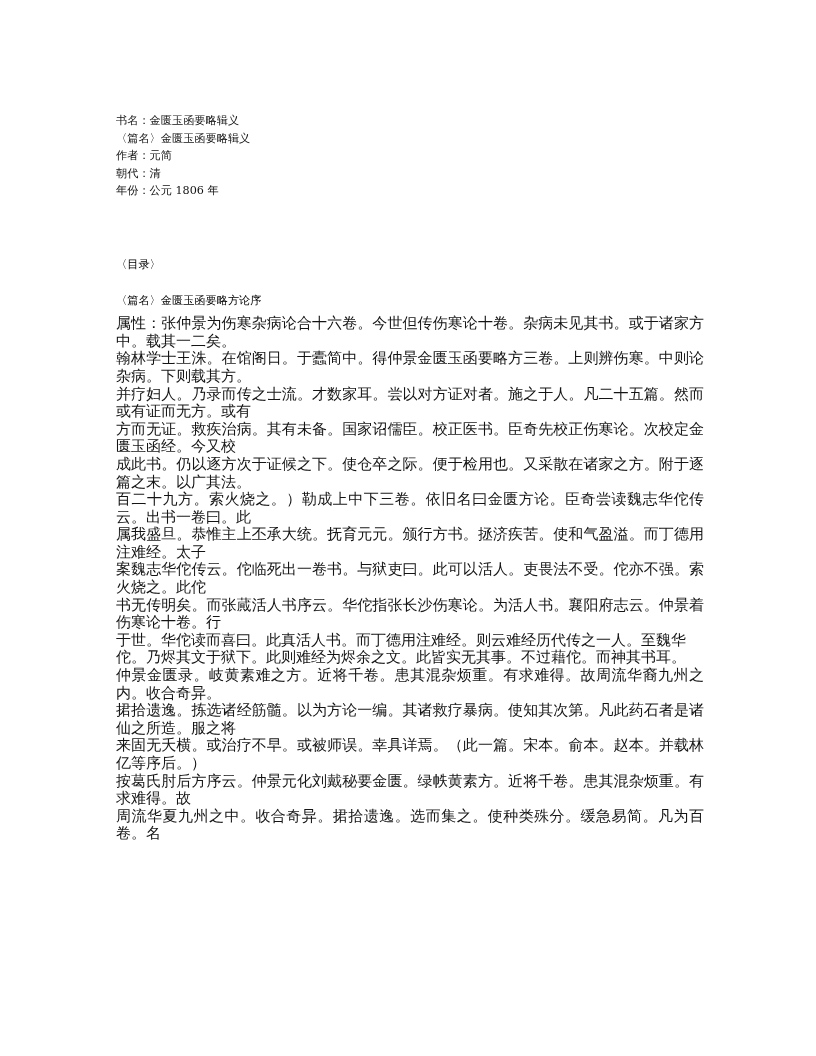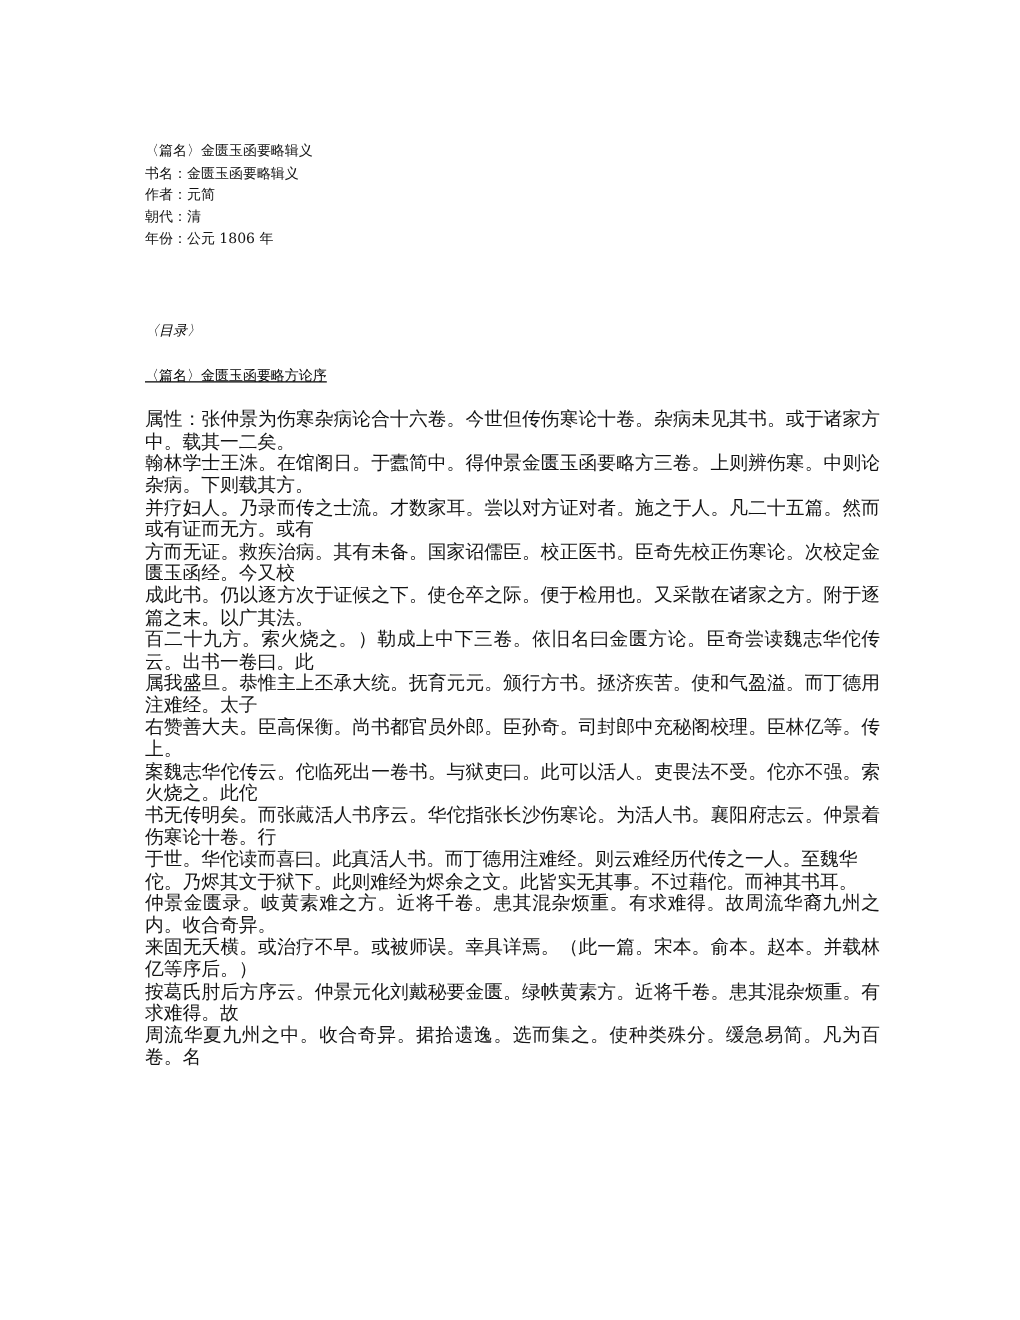--- a/index.html
+++ b/index.html
@@ -30,27 +30,25 @@
   .meta-line {
     display: block;
   }
   .spacer-after-meta {
     height: 56px;
   }
   .toc-heading {
     font-size: 11.2px;
     line-height: 17.6px;
     margin-bottom: 18px;
-    font-style: italic;
   }
   .section-heading {
     font-size: 11.2px;
     line-height: 17.6px;
-    margin-bottom: 18px;
-    text-decoration: underline;
+    margin-bottom: 6px;
   }
   .body-text {
     font-size: 15px;
     line-height: 17.6px;
     color: #141414;
     width: 588px;
   }
   .body-text p {
     margin: 0;
     padding: 0;
@@ -58,45 +56,45 @@
     text-justify: inter-character;
     word-break: break-all;
   }
 </style>
 </head>
 <body>
 
 <div class="page">
 
   <div class="meta-block">
+    <span class="meta-line"><span>书名：</span><span>金匮玉函要略辑义</span></span>
     <span class="meta-line">〈篇名〉金匮玉函要略辑义</span>
-    <span class="meta-line"><span>书名：</span><span>金匮玉函要略辑义</span></span>
     <span class="meta-line"><span>作者：</span><span>元简</span></span>
     <span class="meta-line"><span>朝代：</span><span>清</span></span>
     <span class="meta-line"><span>年份：</span><span>公元 1806 年</span></span>
   </div>
 
   <div class="spacer-after-meta"></div>
 
   <div class="toc-heading">〈目录〉</div>
 
   <div class="section-heading">〈篇名〉金匮玉函要略方论序</div>
 
   <div class="body-text">
     <p>属性：张仲景为伤寒杂病论合十六卷。今世但传伤寒论十卷。杂病未见其书。或于诸家方中。载其一二矣。</p>
     <p>翰林学士王洙。在馆阁日。于蠹简中。得仲景金匮玉函要略方三卷。上则辨伤寒。中则论杂病。下则载其方。</p>
     <p>并疗妇人。乃录而传之士流。才数家耳。尝以对方证对者。施之于人。凡二十五篇。然而或有证而无方。或有</p>
     <p>方而无证。救疾治病。其有未备。国家诏儒臣。校正医书。臣奇先校正伤寒论。次校定金匮玉函经。今又校</p>
     <p>成此书。仍以逐方次于证候之下。使仓卒之际。便于检用也。又采散在诸家之方。附于逐篇之末。以广其法。</p>
     <p>百二十九方。索火烧之。）勒成上中下三卷。依旧名曰金匮方论。臣奇尝读魏志华佗传云。出书一卷曰。此</p>
     <p>属我盛旦。恭惟主上丕承大统。抚育元元。颁行方书。拯济疾苦。使和气盈溢。而丁德用注难经。太子</p>
-    <p>右赞善大夫。臣高保衡。尚书都官员外郎。臣孙奇。司封郎中充秘阁校理。臣林亿等。传上。</p>
     <p>案魏志华佗传云。佗临死出一卷书。与狱吏曰。此可以活人。吏畏法不受。佗亦不强。索火烧之。此佗</p>
     <p>书无传明矣。而张蕆活人书序云。华佗指张长沙伤寒论。为活人书。襄阳府志云。仲景着伤寒论十卷。行</p>
     <p>于世。华佗读而喜曰。此真活人书。而丁德用注难经。则云难经历代传之一人。至魏华</p>
     <p>佗。乃烬其文于狱下。此则难经为烬余之文。此皆实无其事。不过藉佗。而神其书耳。</p>
     <p>仲景金匮录。岐黄素难之方。近将千卷。患其混杂烦重。有求难得。故周流华裔九州之内。收合奇异。</p>
+    <p>捃拾遗逸。拣选诸经筋髓。以为方论一编。其诸救疗暴病。使知其次第。凡此药石者是诸仙之所造。服之将</p>
     <p>来固无夭横。或治疗不早。或被师误。幸具详焉。（此一篇。宋本。俞本。赵本。并载林亿等序后。）</p>
     <p>按葛氏肘后方序云。仲景元化刘戴秘要金匮。绿帙黄素方。近将千卷。患其混杂烦重。有求难得。故</p>
     <p>周流华夏九州之中。收合奇异。捃拾遗逸。选而集之。使种类殊分。缓急易简。凡为百卷。名</p>
   </div>
 
 </div>
 
 </body></html>

